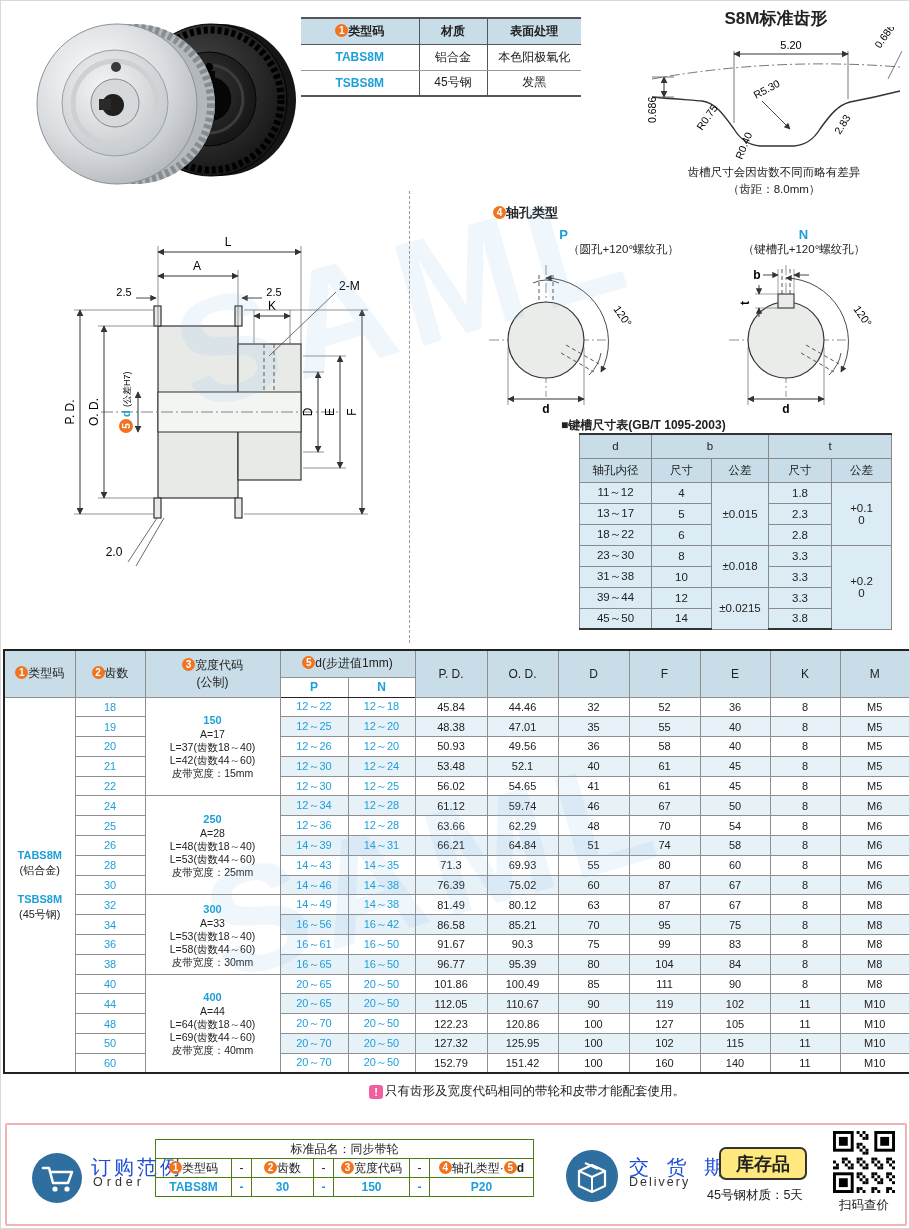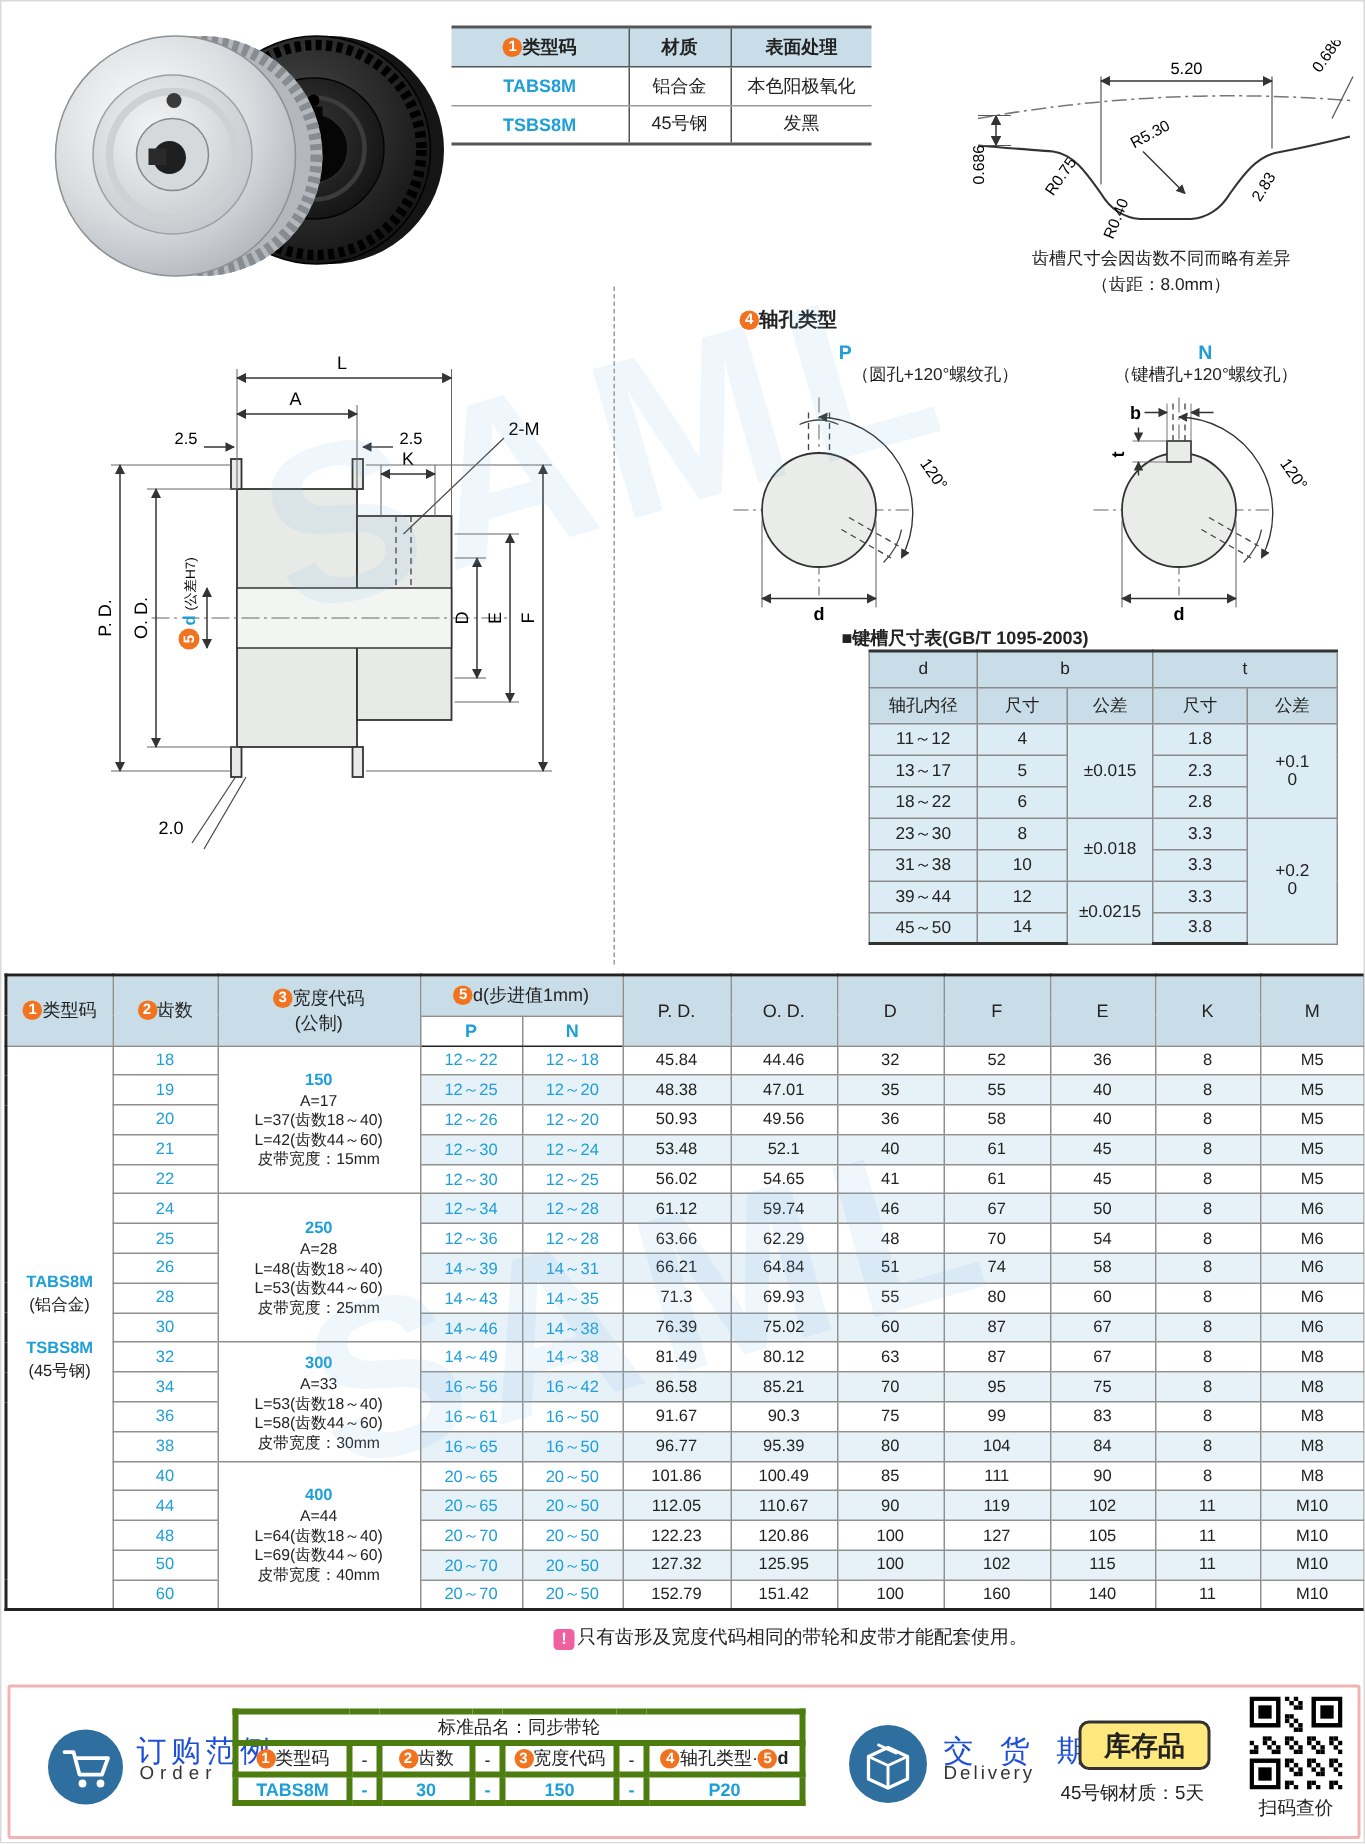--- a/index.html
+++ b/index.html
@@ -55,21 +55,21 @@
   .wline { font-size:10.5px; line-height:13px; color:#222; }
   .type-cell div { line-height:15px; font-size:11px; }
   .type-cell .gap { height:14px; }
 
   
   .note { font-size:12.5px; color:#222; }
 
   
   #bottom-box { border:2px solid #f2b3b3; border-radius:2px; }
   #order-table { border-collapse:collapse; table-layout:fixed; width:378px; font-size:12px; }
-  #order-table td { border:4px solid #4d7c0f; text-align:center; height:19px; }
+  #order-table td { border:1px solid #4d7c0f; text-align:center; height:19px; }
   .stock-badge { width:88px; height:33px; background:#ffe87d; border:2px solid #333; border-radius:7px;
                  font-size:18px; font-weight:bold; text-align:center; line-height:30px; }
   .lbl-cn { font-size:20px; letter-spacing:3px; color:#1d4ed8; }
   .lbl-en { font-size:12.5px; letter-spacing:4px; color:#333; }
 </style>
 </head>
 <body>
 
 <div id="page">
 
@@ -140,20 +140,21 @@
       <td>本色阳极氧化</td>
     </tr>
     <tr class="r3">
       <td class="cyan b">TSBS8M</td>
       <td>45号钢</td>
       <td>发黑</td>
     </tr>
   </tbody>
     </table>
 
+  <div class="abs b" style="left:640px; top:6px; width:270px; text-align:center; font-size:17px;">S8M标准齿形</div>
   <svg class="abs" style="left:643px; top:26px;" width="264" height="134" viewBox="0 0 264 134">
     <defs>
       <marker id="ar" viewBox="0 0 10 10" refX="9" refY="5" markerWidth="7" markerHeight="7" orient="auto-start-reverse">
         <path d="M0,0 L10,5 L0,10 z" fill="#333"></path>
       </marker>
     </defs>
     <path d="M8,52 Q130,30 256,40" fill="none" stroke="#777" stroke-width="1" stroke-dasharray="10 3 2 3"></path>
     <path d="M8,70 C30,72 46,73 58,74 C72,76 80,88 90,102 C96,112 104,118 116,119 L150,119 C162,118 170,112 176,102 C186,88 194,78 206,75 C222,72 240,68 256,64" fill="none" stroke="#333" stroke-width="1.4"></path>
     <line x1="90" y1="96" x2="90" y2="24" stroke="#555" stroke-width="0.8"></line>
     <line x1="204" y1="72" x2="204" y2="24" stroke="#555" stroke-width="0.8"></line>

